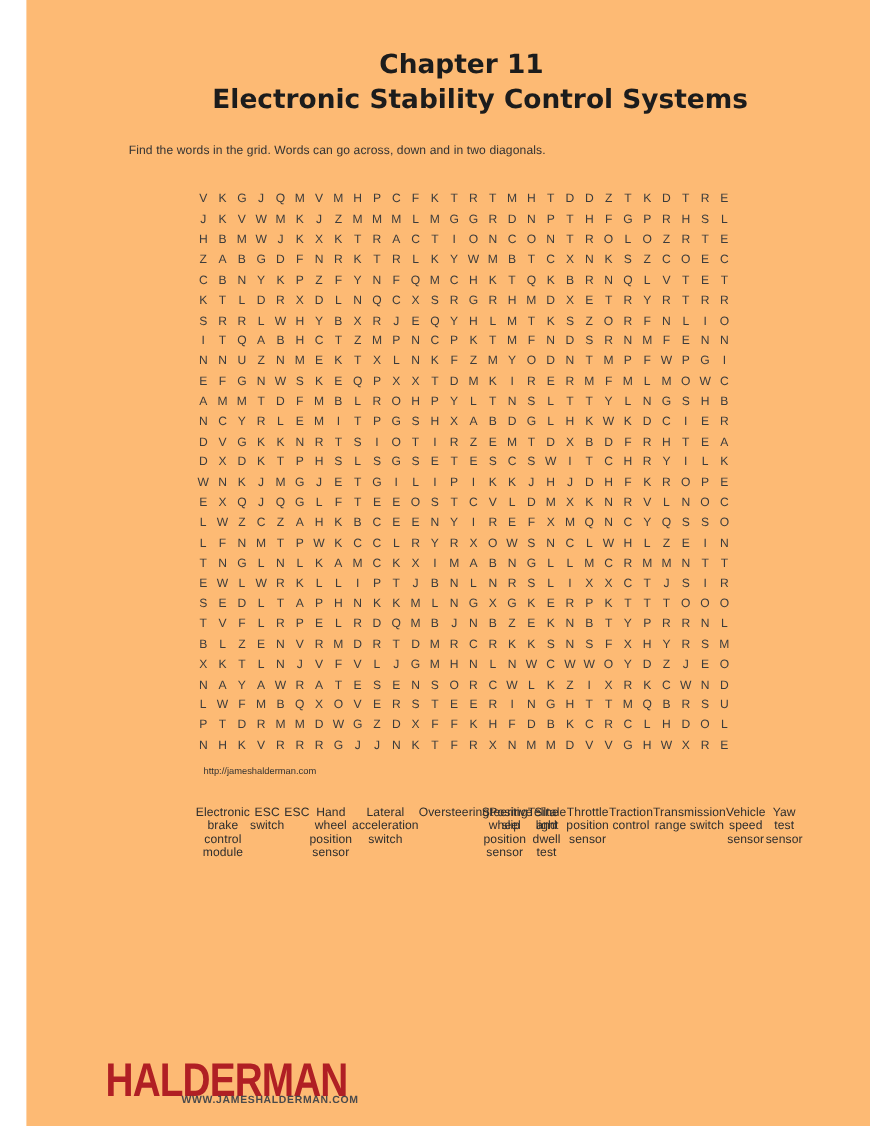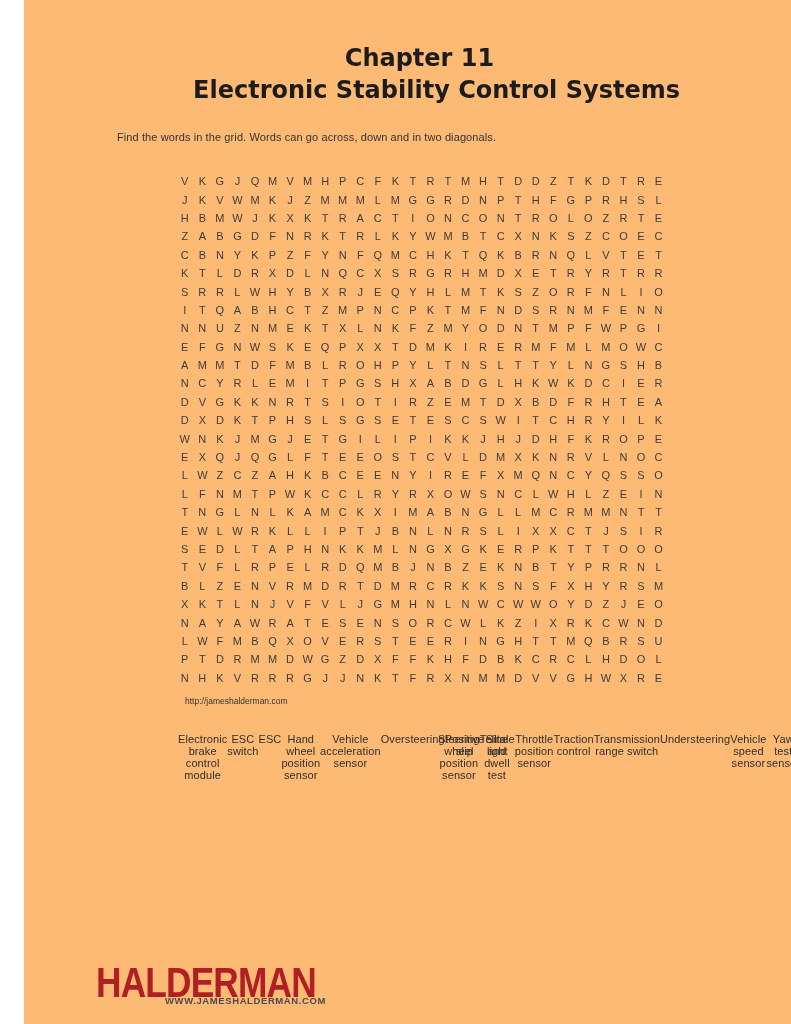--- a/index.html
+++ b/index.html
@@ -903,33 +903,32 @@
       <span class="grid-cell">E</span>
     </div>
 
   <div class="url-note">http://jameshalderman.com</div>
 
   <div class="word-col word-col-left" id="word-col-left">
       <div class="word-item">Electronic brake control module</div>
       <div class="word-item">ESC switch</div>
       <div class="word-item">ESC</div>
       <div class="word-item">Hand wheel position sensor</div>
-      <div class="word-item">Vehicle acceleration sensor</div>
+      <div class="word-item">Lateral acceleration switch</div>
       <div class="word-item">Oversteering</div>
       <div class="word-item">Positive slip</div>
       <div class="word-item">Sine and dwell test</div>
     </div>
 
   <div class="word-col word-col-right" id="word-col-right">
       <div class="word-item">Steering wheel position sensor</div>
       <div class="word-item">Telltale light</div>
       <div class="word-item">Throttle position sensor</div>
       <div class="word-item">Traction control</div>
       <div class="word-item">Transmission range switch</div>
-      <div class="word-item">Understeering</div>
       <div class="word-item">Vehicle speed sensor</div>
       <div class="word-item">Yaw test sensor</div>
     </div>
 
   <div class="logo">
     <div class="brand" style="color: rgb(176, 31, 36);">HALDERMAN</div>
     <div class="website">WWW.JAMESHALDERMAN.COM</div>
   </div>
 
 </div>

